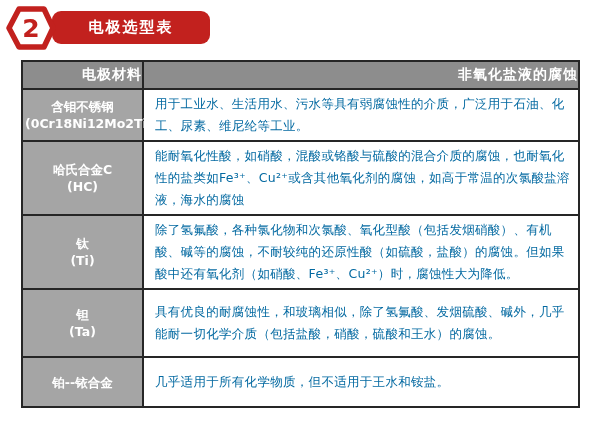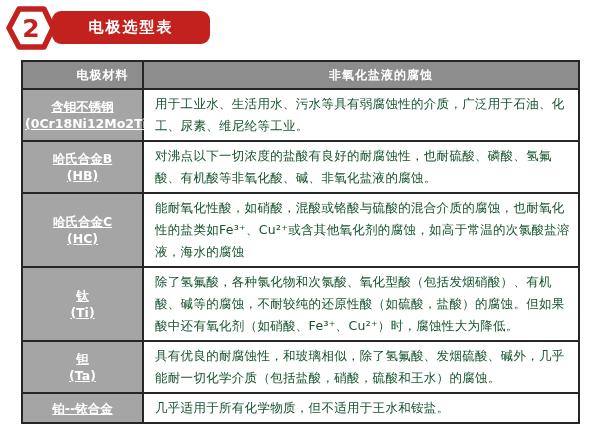--- a/index.html
+++ b/index.html
@@ -43,39 +43,38 @@
     border-collapse: collapse;
     table-layout: fixed;
     border: 2px solid #262626;
   }
   col.c-material { width: 121px; }
   th, td { border: 2px solid #262626; }
   th {
     height: 28px;
     background: var(--header_gray, #8d8d8d);
     color: #ffffff;
-    font-size: 12px;
+    font-size: 14px;
     font-weight: bold;
-    text-align: center;
+    text-align: right;
     letter-spacing: 1px;
     padding-left: 40px;
   }
   td.material {
     background: var(--cell_gray, #a5a5a5);
     color: #ffffff;
     font-size: 12.5px;
     font-weight: bold;
     text-align: center;
     vertical-align: middle;
     line-height: 17px;
     padding: 2px;
-    text-decoration: underline;
   }
   td.desc {
-    color: #14532d;
+    color: #0369a1;
     font-size: 12.5px;
     line-height: 22px;
     padding: 3px 8px 3px 11px;
     vertical-align: middle;
     text-align: left;
     letter-spacing: 0.3px;
   }
   tbody tr:nth-child(1) { height: 52px; }
   tbody tr:nth-child(2) { height: 45px; }
   tbody tr:nth-child(3) { height: 65px; }
@@ -116,27 +115,20 @@
       <tbody id="table-body">
           <tr>
             <td class="material">
               <div>含钼不锈钢</div>
               <div>(0Cr18Ni12Mo2Ti)</div>
             </td>
             <td class="desc">用于工业水、生活用水、污水等具有弱腐蚀性的介质，广泛用于石油、化工、尿素、维尼纶等工业。</td>
           </tr>
           <tr>
             <td class="material">
-              <div>哈氏合金B</div>
-              <div>(HB)</div>
-            </td>
-            <td class="desc">对沸点以下一切浓度的盐酸有良好的耐腐蚀性，也耐硫酸、磷酸、氢氟酸、有机酸等非氧化酸、碱、非氧化盐液的腐蚀。</td>
-          </tr>
-          <tr>
-            <td class="material">
               <div>哈氏合金C</div>
               <div>(HC)</div>
             </td>
             <td class="desc">能耐氧化性酸，如硝酸，混酸或铬酸与硫酸的混合介质的腐蚀，也耐氧化性的盐类如Fe³⁺、Cu²⁺或含其他氧化剂的腐蚀，如高于常温的次氯酸盐溶液，海水的腐蚀</td>
           </tr>
           <tr>
             <td class="material">
               <div>钛</div>
               <div>(Ti)</div>
             </td>

